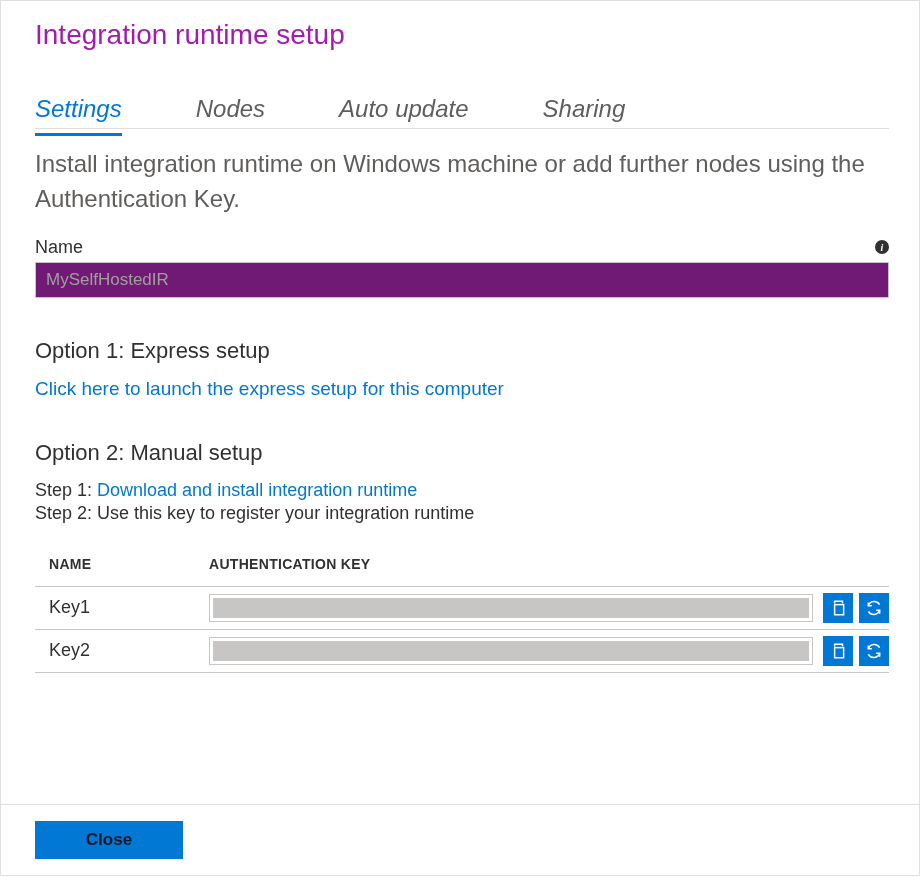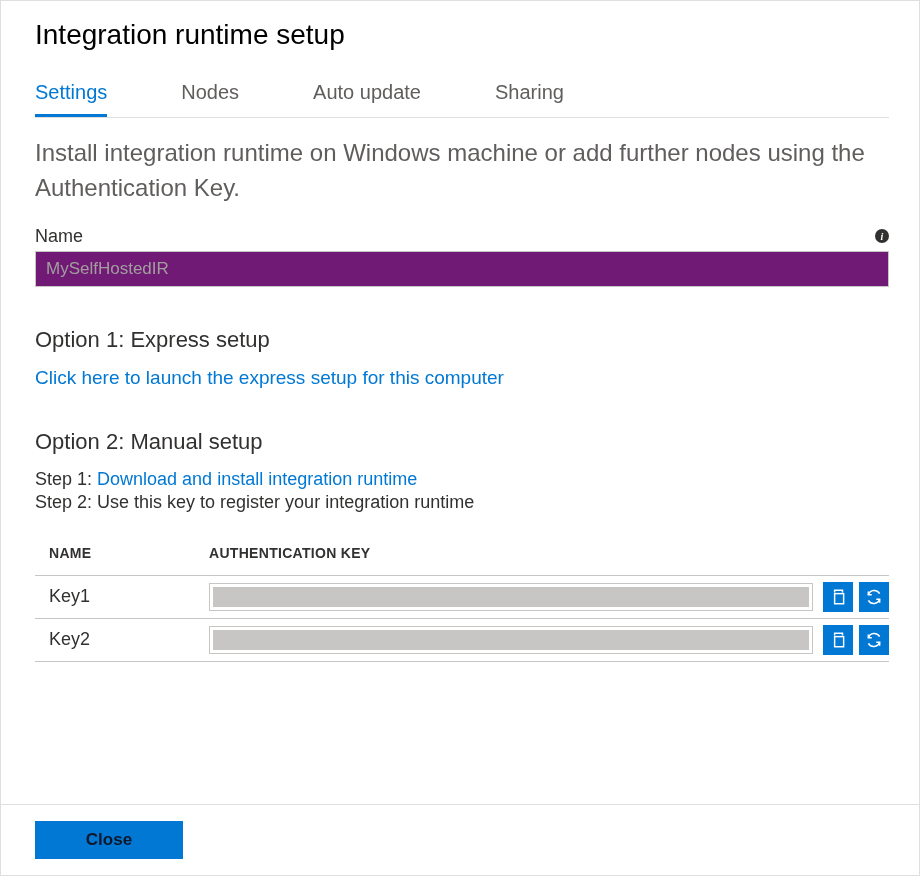--- a/index.html
+++ b/index.html
@@ -24,38 +24,39 @@
       flex-direction: column;
     }
     .main-area {
       padding: 18px 30px 0 34px;
       flex: 1;
       overflow: hidden;
     }
     .title {
       font-size: 28px;
       font-weight: 400;
-      color: #000000;
-      margin-bottom: 22px;
+      color: #a21caf;
+      margin-bottom: 28px;
     }
     .tabs {
       display: flex;
       gap: 0;
       border-bottom: 1px solid #e1dfdd;
       margin-bottom: 18px;
     }
     .tab {
       padding: 8px 0 10px 0;
       margin-right: 74px;
-      font-size: 20px;
+      font-size: 24px;
       color: #605e5c;
       border-bottom: 3px solid transparent;
       cursor: pointer;
       position: relative;
-      top: 0;
+      top: 8px;
+      font-style: italic;
     }
     .tab.active {
       color: #0078d4;
       border-bottom: 3px solid #0078d4;
     }
     .description {
       font-size: 24px;
       color: #605e5c;
       line-height: 1.45;
       margin-bottom: 20px;

